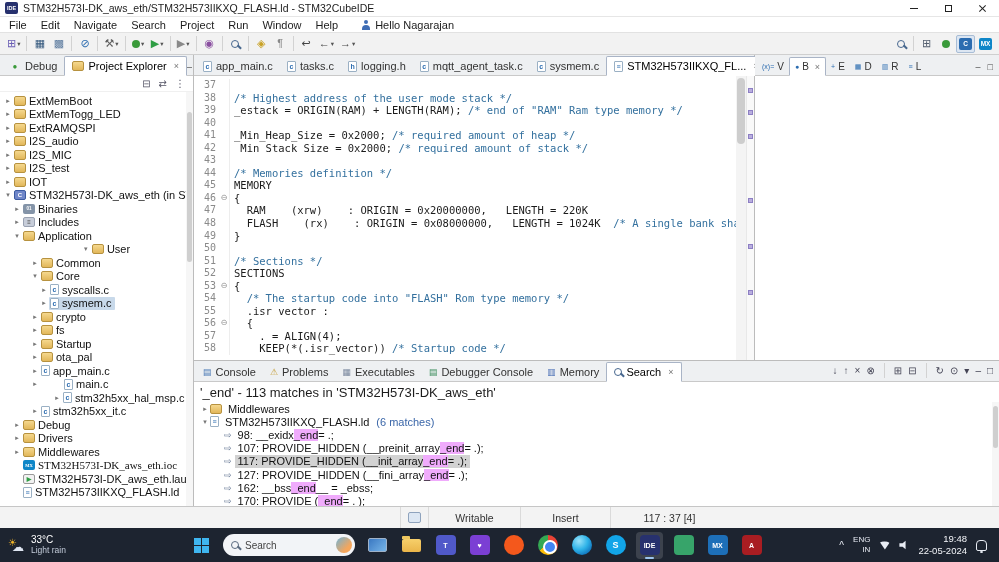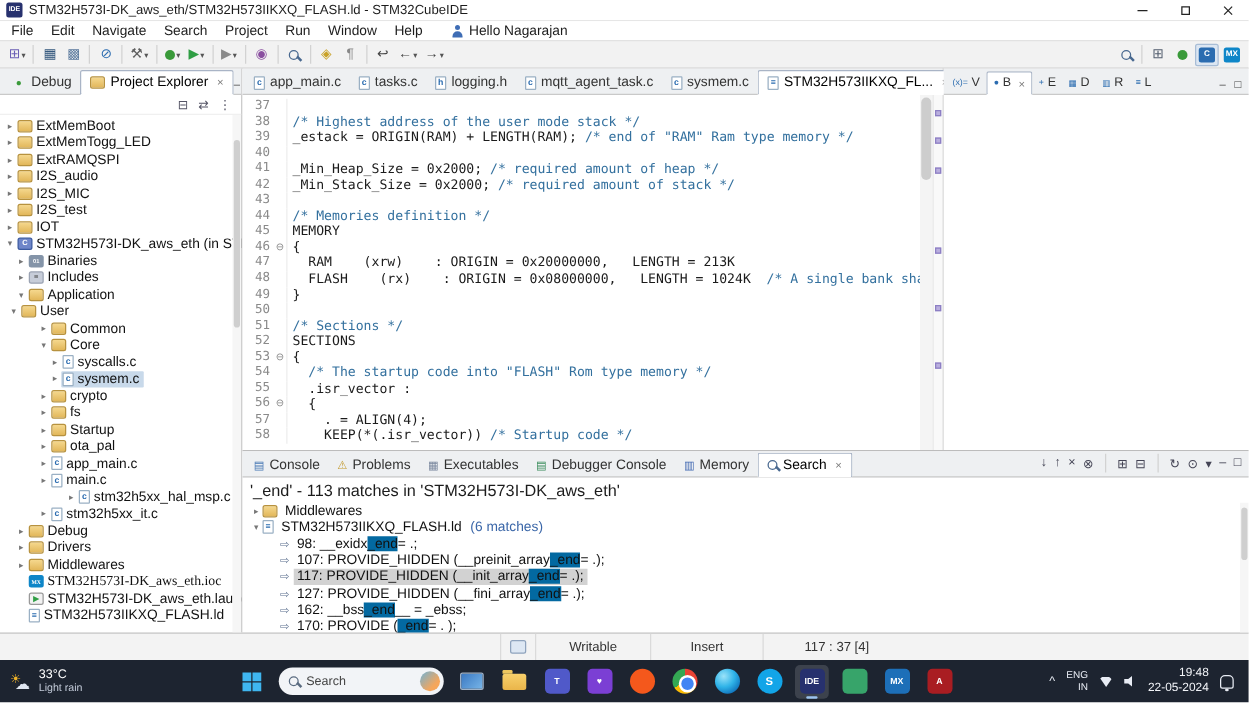--- a/index.html
+++ b/index.html
@@ -101,21 +101,21 @@
   .bottom-panel { height:146px; flex:none; border-top:1px solid #bcbcbc; display:flex; flex-direction:column; background:#fff; }
   .bp-tools { margin-left:auto; display:flex; gap:6px; align-items:center; padding:0 6px 3px 0; color:#445; font-size:10px; }
   .search-summary { padding:3px 6px 2px; font-size:13px; color:#1c1c1c; flex:none; }
   .search-rows { flex:1; overflow:hidden; position:relative; }
   .sr-row { height:13.2px; display:flex; align-items:center; white-space:nowrap; }
   .sr-arrow { width:10px; flex:none; font-size:7px; color:#777; text-align:center; }
   .sr-ic { margin-right:3px; flex:none; }
   .sr-match-ic { color:#5f7290; font-size:9px; margin-right:3px; flex:none; }
   .sr-label { display:flex; align-items:center; padding:0 3px; height:13px; font-size:11px; color:#111; }
   .sr-label.sel { background:#d2d2d2; }
-  .mark { background:#0369a1; }
+  .mark { background:#f0abfc; }
   .suffix { color:#3a66a8; margin-left:4px; }
 
   
   .statusbar { height:22px; flex:none; border-top:1px solid #c6c6c6; background:#f3f3f3; display:flex; align-items:stretch; font-size:10.5px; color:#333; }
   .sb-spacer { width:400px; }
   .sb-cell { border-left:1px solid #dadada; display:flex; align-items:center; justify-content:center; }
   .sb-icon { width:13px; height:11px; border:1px solid #8fa3bd; background:#dde7f3; border-radius:2px; display:block; }
 
   
   .taskbar { height:34px; flex:none; background:#1d2430; display:flex; align-items:center; color:#fff; padding:0 8px; }
@@ -372,21 +372,21 @@
               <span class="tree-label">Includes</span>
             </span>
           </div>
           <div class="tree-row" style="padding-left: 12px;">
             <span class="tree-arrow">▾</span>
             <span class="tree-cell">
               <span class="fic fic-srcfolder"></span>
               <span class="tree-label">Application</span>
             </span>
           </div>
-          <div class="tree-row" style="padding-left: 6px;">
+          <div class="tree-row" style="padding-left: 21px; justify-content: center;">
             <span class="tree-arrow">▾</span>
             <span class="tree-cell">
               <span class="fic fic-folder"></span>
               <span class="tree-label">User</span>
             </span>
           </div>
           <div class="tree-row" style="padding-left: 30px;">
             <span class="tree-arrow">▸</span>
             <span class="tree-cell">
               <span class="fic fic-folder"></span>
@@ -442,21 +442,21 @@
               <span class="tree-label">ota_pal</span>
             </span>
           </div>
           <div class="tree-row" style="padding-left: 30px;">
             <span class="tree-arrow">▸</span>
             <span class="tree-cell">
               <span class="fic fic-cfile">c</span>
               <span class="tree-label">app_main.c</span>
             </span>
           </div>
-          <div class="tree-row" style="padding-left: 30px;">
+          <div class="tree-row" style="padding-left: 30px; gap: 23px;">
             <span class="tree-arrow">▸</span>
             <span class="tree-cell">
               <span class="fic fic-cfile">c</span>
               <span class="tree-label">main.c</span>
             </span>
           </div>
           <div class="tree-row" style="padding-left: 30px; margin-left: 22px;">
             <span class="tree-arrow">▸</span>
             <span class="tree-cell">
               <span class="fic fic-cfile">c</span>
@@ -598,21 +598,21 @@
                   <span class="ctext"><span class="tk-c">MEMORY</span></span>
                 </div>
                 <div class="code-row">
                   <span class="ln">46</span>
                   <span class="fold">⊖</span>
                   <span class="ctext"><span class="tk-c">{</span></span>
                 </div>
                 <div class="code-row">
                   <span class="ln">47</span>
                   <span class="fold"></span>
-                  <span class="ctext"><span class="tk-c">  RAM    (xrw)    : ORIGIN = 0x20000000,   LENGTH = 213K</span></span>
+                  <span class="ctext"><span class="tk-c">  RAM    (xrw)    : ORIGIN = 0x20000000,   LENGTH = 220K</span></span>
                 </div>
                 <div class="code-row">
                   <span class="ln">48</span>
                   <span class="fold"></span>
                   <span class="ctext"><span class="tk-c">  FLASH    (rx)    : ORIGIN = 0x08000000,   LENGTH = 1024K  </span><span class="tk-m">/* A single bank shall be u</span></span>
                 </div>
                 <div class="code-row">
                   <span class="ln">49</span>
                   <span class="fold"></span>
                   <span class="ctext"><span class="tk-c">}</span></span>

